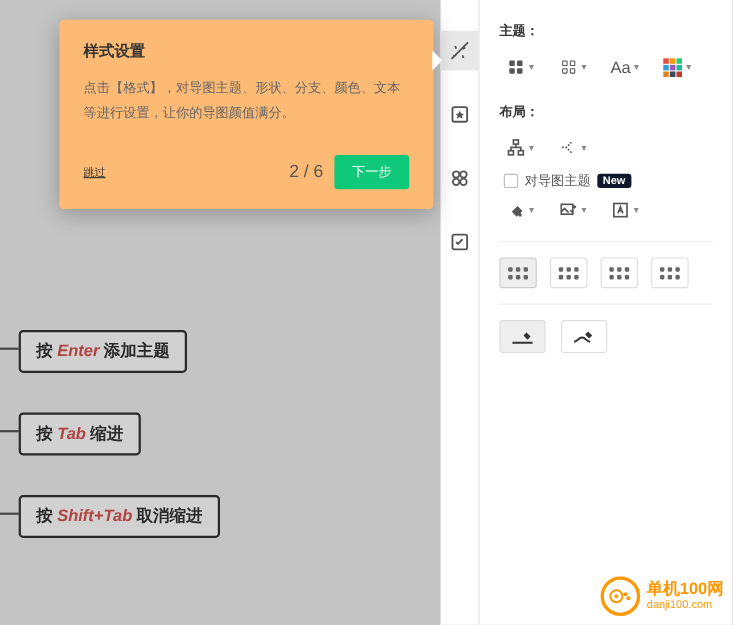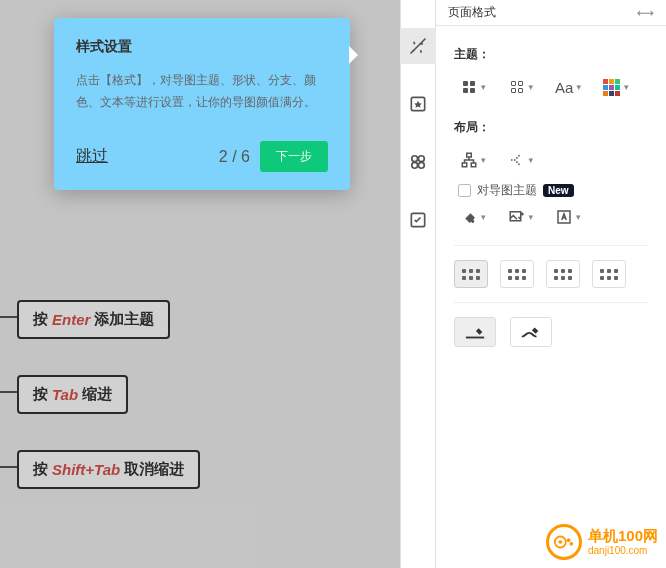--- a/index.html
+++ b/index.html
@@ -5,26 +5,26 @@
     * { margin: 0; padding: 0; box-sizing: border-box; }
     body { font-family: "Microsoft YaHei", Arial, sans-serif; width: 666px; height: 568px; overflow: hidden; position: relative; background: #f0f0f0; }
     
     .overlay { position: absolute; inset: 0; background: rgba(0,0,0,0.18); z-index: 5; }
     
     .canvas { position: absolute; left: 0; top: 0; width: 400px; height: 568px; }
     .node { position: absolute; background: #fff; border: 2px solid #333; border-radius: 4px; padding: 8px 14px; font-size: 15px; font-weight: bold; color: #333; display: flex; align-items: center; }
     .node .key { color: #d9534f; margin: 0 4px; font-style: italic; }
     .connector { position: absolute; background: #555; height: 2px; }
     
-    .tooltip-box { position: absolute; left: 54px; top: 18px; width: 296px; background: #7dd3fc; border-radius: 4px; box-shadow: 0 4px 20px rgba(0,0,0,0.25); z-index: 10; padding: 20px 22px 18px; }
+    .tooltip-box { position: absolute; left: 54px; top: 18px; width: 340px; background: #fdba74; border-radius: 4px; box-shadow: 0 4px 20px rgba(0,0,0,0.25); z-index: 10; padding: 20px 22px 18px; }
     .tooltip-arrow { position: absolute; right: -8px; top: 28px; width: 0; height: 0; border-top: 9px solid transparent; border-bottom: 9px solid transparent; border-left: 9px solid #fff; }
     .tooltip-title { font-size: 14px; font-weight: bold; color: #333; margin-bottom: 14px; }
     .tooltip-body { font-size: 12px; color: #666; line-height: 1.8; margin-bottom: 28px; }
     .tooltip-footer { display: flex; align-items: center; justify-content: space-between; }
-    .tooltip-skip { font-size: 16px; color: #333; text-decoration: underline; cursor: pointer; }
+    .tooltip-skip { font-size: 10px; color: #333; text-decoration: underline; cursor: pointer; }
     .tooltip-step { font-size: 16px; color: #555; margin-left: auto; margin-right: 10px; }
     .tooltip-next { background: #0fc97b; color: #fff; border: none; border-radius: 3px; padding: 7px 16px; font-size: 12px; cursor: pointer; }
     
     .toolbar { position: absolute; right: 230px; top: 0; width: 36px; height: 568px; background: #fff; z-index: 8; border-left: 1px solid #e0e0e0; border-right: 1px solid #e0e0e0; display: flex; flex-direction: column; align-items: center; padding-top: 28px; gap: 22px; }
     .toolbar-btn { width: 36px; height: 36px; display: flex; align-items: center; justify-content: center; cursor: pointer; color: #555; }
     .toolbar-btn.active { background: #e8e8e8; }
     .toolbar-btn svg { width: 20px; height: 20px; }
     
     .panel { position: absolute; right: 0; top: 0; width: 230px; height: 568px; background: #fff; z-index: 8; padding: 0; }
     .panel-header { height: 26px; border-bottom: 1px solid #e5e5e5; display: flex; align-items: center; padding: 0 12px; font-size: 12px; color: #333; justify-content: space-between; }
@@ -119,26 +119,20 @@
   </div>
   <div class="toolbar-btn">
     <svg viewBox="0 0 24 24" fill="none" stroke="currentColor" stroke-width="2">
         <rect x="4" y="4" width="16" height="16" rx="2"></rect>
         <path d="M8 12l2 2 5-5"></path>
       </svg>
   </div>
 </div>
 
 <div class="panel">
-  <div class="panel-header">
-    <span>页面格式</span>
-    <span class="icons">
-      <span>⟷</span>
-    </span>
-  </div>
   <div class="panel-body">
     <div class="section-label">主题：</div>
     <div class="row">
       <div class="dd-btn">
         <span class="icon-box">
             <span class="grid4">
               <span></span>
               <span></span>
               <span></span>
               <span></span>

